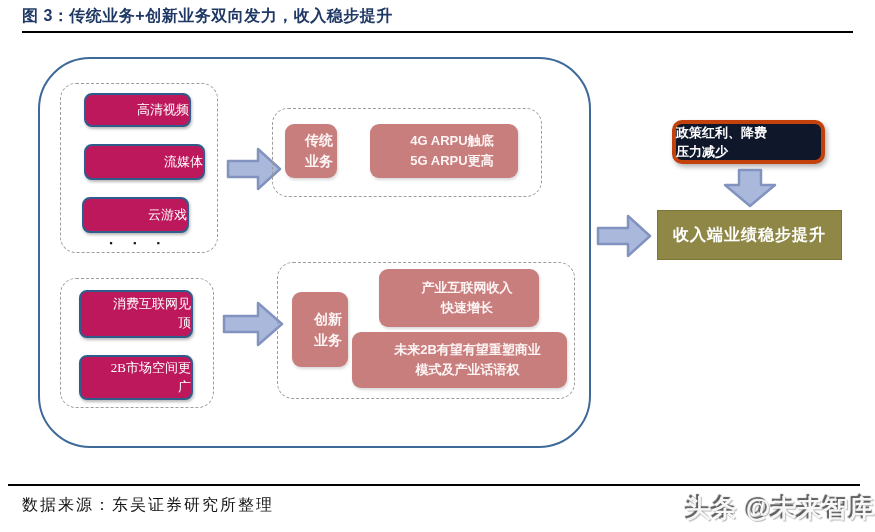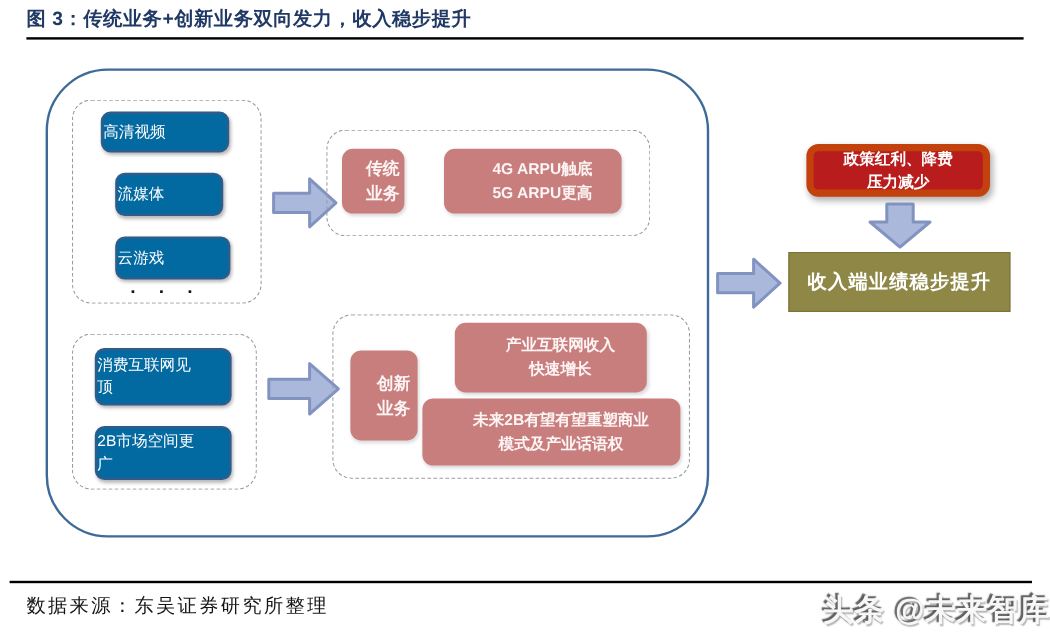--- a/index.html
+++ b/index.html
@@ -12,37 +12,38 @@
     left:22px;top:6px;font-size:16px;font-weight:bold;color:#1f3864;
     letter-spacing:0.5px;white-space:nowrap;
   }
   .hr-top{left:22px;top:31px;width:831px;height:2px;background:#000;}
   .container{
     left:38px;top:57px;width:553px;height:391px;background:#fff;
     border:2px solid #3d6a99;border-radius:52px;
   }
   .dashed{border:1.5px dashed #9c9c9c;border-radius:16px;}
   .navy{
-    background:#0369a1;border:2px solid #2e5d8c;border-radius:8px;color:#fff;
-    display:flex;flex-direction:column;align-items:flex-start;justify-content:center;
+    background:#be185d;border:2px solid #2e5d8c;border-radius:8px;color:#fff;
+    display:flex;flex-direction:column;align-items:flex-end;justify-content:center;
     text-align:center;font-size:13px;line-height:1.45;
     box-shadow:1px 2px 3px rgba(0,0,0,.28);
+    font-family:Liberation Serif, serif;
   }
   .pink{
     background:#c97e7e;border-radius:9px;color:#fdf4f4;font-weight:bold;
     display:flex;flex-direction:column;align-items:center;justify-content:center;
     text-align:center;font-size:13px;line-height:1.55;
     box-shadow:1px 2px 3px rgba(0,0,0,.15);
     padding-left:16px;
   }
   .pink.cat{font-size:14px;line-height:1.5;}
   .blue-box{
-    background:#b91c1c;border:6px solid #c2410c;border-radius:10px;color:#fff;
+    background:#0f172a;border:4px solid #c2410c;border-radius:10px;color:#fff;
     font-weight:bold;font-size:13px;line-height:1.5;text-align:center;
-    display:flex;flex-direction:column;align-items:center;justify-content:center;
+    display:flex;flex-direction:column;align-items:flex-start;justify-content:center;
     box-shadow:2px 3px 5px rgba(0,0,0,.3);
   }
   .olive-box{
     background:#8e8746;border:1px solid #7c7538;color:#fff;font-weight:bold;
     font-size:16px;letter-spacing:1px;text-align:right;
     display:flex;align-items:center;justify-content:center;
   }
   .dots{
     color:#141414;font-size:9px;letter-spacing:9px;text-align:center;
     font-weight:bold;
@@ -64,24 +65,24 @@
 
 <div class="abs title">图 3：传统业务+创新业务双向发力，收入稳步提升</div>
 <div class="abs hr-top"></div>
 
 <div class="abs container"></div>
 
 <div class="abs dashed" style="left:60px;top:83px;width:158px;height:170px"></div>
 <div class="abs navy" style="left:84px;top:93px;width:107px;height:34px">
   <span>高清视频</span>
 </div>
-<div class="abs navy" style="left:96px;top:144px;width:90px;height:36px">
+<div class="abs navy" style="left:84px;top:144px;width:121px;height:36px">
   <span>流媒体</span>
 </div>
-<div class="abs navy" style="left:96px;top:197px;width:96px;height:36px">
+<div class="abs navy" style="left:82px;top:197px;width:107px;height:36px">
   <span>云游戏</span>
 </div>
 <div class="abs dots" style="left:60px;top:238px;width:158px">▪ ▪ ▪</div>
 
 <svg class="abs" style="left:226px;top:144px" width="56" height="50" viewBox="0 0 56 50">
   <polygon points="2,17 32,17 32,5 54,25 32,45 32,33 2,33" fill="#a9b8db" stroke="#8293c0" stroke-width="2.5" stroke-linejoin="round"></polygon>
 </svg>
 
 <div class="abs dashed" style="left:272px;top:108px;width:270px;height:89px"></div>
 <div class="abs pink cat" style="left:285px;top:124px;width:52px;height:54px">

